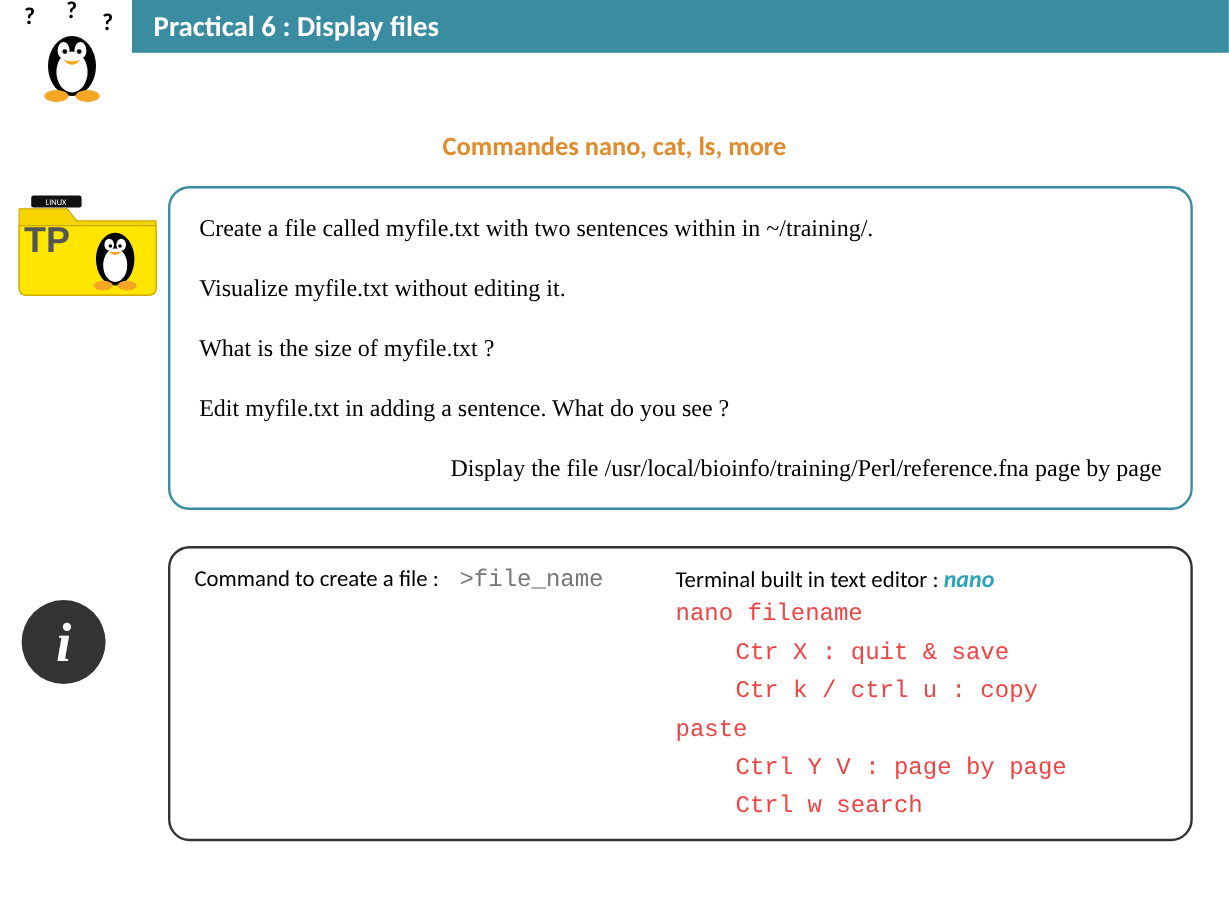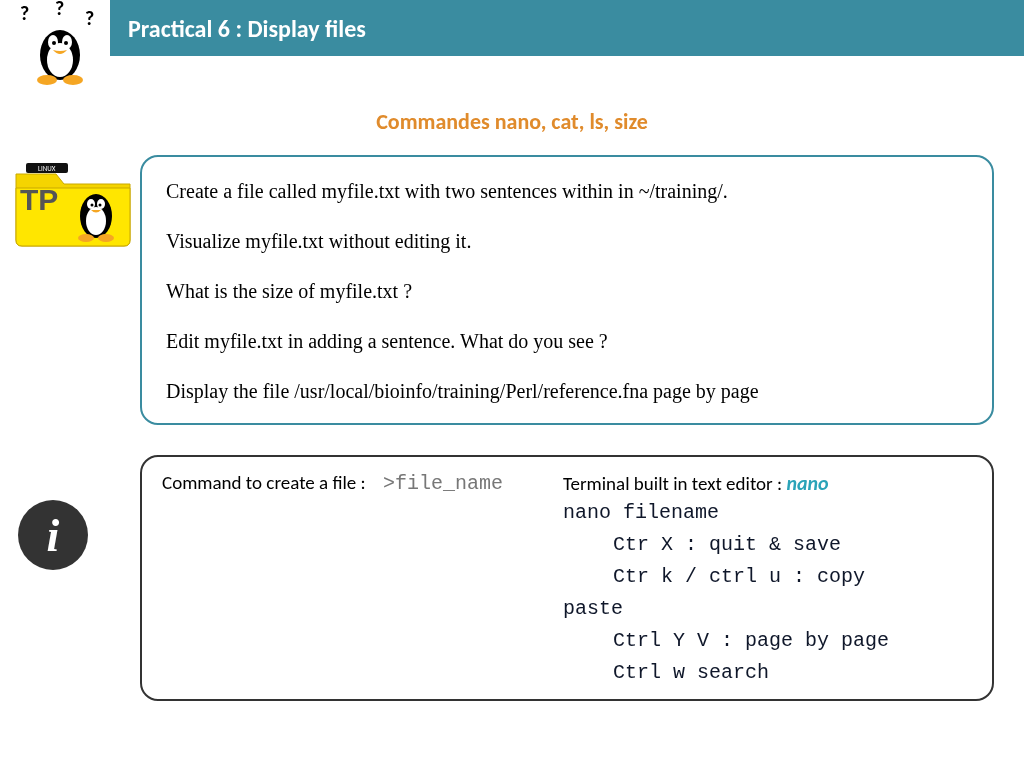--- a/index.html
+++ b/index.html
@@ -9,21 +9,21 @@
     font-family: Calibri, Arial, sans-serif;
     background: #fff;
     overflow: hidden;
     position: relative;
   }
   .header-bar {
     position: absolute;
     top: 0;
     left: 110px;
     right: 0;
-    height: 56px;
+    height: 44px;
     background: #3a8ca0;
     display: flex;
     align-items: center;
     padding-left: 18px;
   }
   .header-title {
     color: #fff;
     font-size: 24px;
     font-weight: bold;
   }
@@ -50,21 +50,21 @@
     left: 140px;
     right: 30px;
     border: 2px solid #3a8ca0;
     border-radius: 18px;
     padding: 20px 24px 18px 24px;
     font-size: 20px;
     line-height: 1.4;
     color: #000;
   }
   .questions-box p { margin-bottom: 22px; font-family: Liberation Serif, serif; }
-  .questions-box p:last-child { margin-bottom: 0; }
+  .questions-box p:last-child { margin-bottom: 0; text-align: right; }
   .tp-icon {
     position: absolute;
     top: 158px;
     left: 8px;
     width: 130px;
     height: 90px;
   }
   .info-box {
     position: absolute;
     top: 455px;
@@ -92,21 +92,21 @@
     font-size: 20px;
   }
   .nano-label {
     color: #2aa3b8;
     font-style: italic;
     font-weight: bold;
     font-size: 20px;
   }
   .nano-lines {
     font-family: "Courier New", monospace;
-    color: #0f172a;
+    color: #ef4444;
     font-size: 20px;
     line-height: 1.6;
     margin-top: 2px;
   }
   .indent { padding-left: 50px; display:block; }
   .info-icon {
     position: absolute;
     top: 500px;
     left: 18px;
     width: 70px;
@@ -140,21 +140,21 @@
     <path d="M 38 50 Q 45 58 52 50 Q 45 52 38 50" fill="#f5a623"></path>
     <ellipse cx="32" cy="80" rx="10" ry="5" fill="#f5a623"></ellipse>
     <ellipse cx="58" cy="80" rx="10" ry="5" fill="#f5a623"></ellipse>
   </svg>
 </div>
 
 <div class="header-bar">
   <span class="header-title">Practical 6 : Display files</span>
 </div>
 
-<div class="subtitle">Commandes nano, cat, ls, size</div>
+<div class="subtitle">Commandes nano, cat, ls, more</div>
 
 <div class="tp-icon">
   <svg viewBox="0 0 130 90">
     <rect x="18" y="5" width="42" height="10" rx="2" fill="#111"></rect>
     <text x="30" y="13" font-size="7" fill="#fff">LINUX</text>
     <path d="M 8 16 L 48 16 L 56 26 L 122 26 L 122 82 Q 122 88 116 88 L 14 88 Q 8 88 8 82 Z" fill="#f5d400" stroke="#c9a800" stroke-width="1"></path>
     <path d="M 8 30 L 122 30 L 122 82 Q 122 88 116 88 L 14 88 Q 8 88 8 82 Z" fill="#ffe600" stroke="#c9a800" stroke-width="1"></path>
     <text x="12" y="52" font-size="30" font-weight="bold" fill="#555" font-family="Arial">TP</text>
     <ellipse cx="88" cy="58" rx="16" ry="22" fill="#000"></ellipse>
     <ellipse cx="88" cy="63" rx="10" ry="14" fill="#fff"></ellipse>

